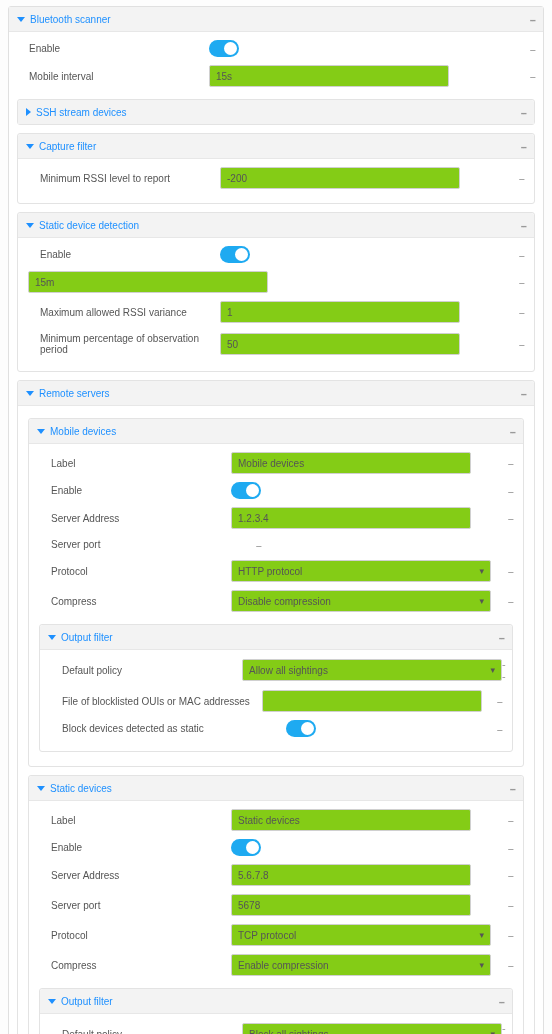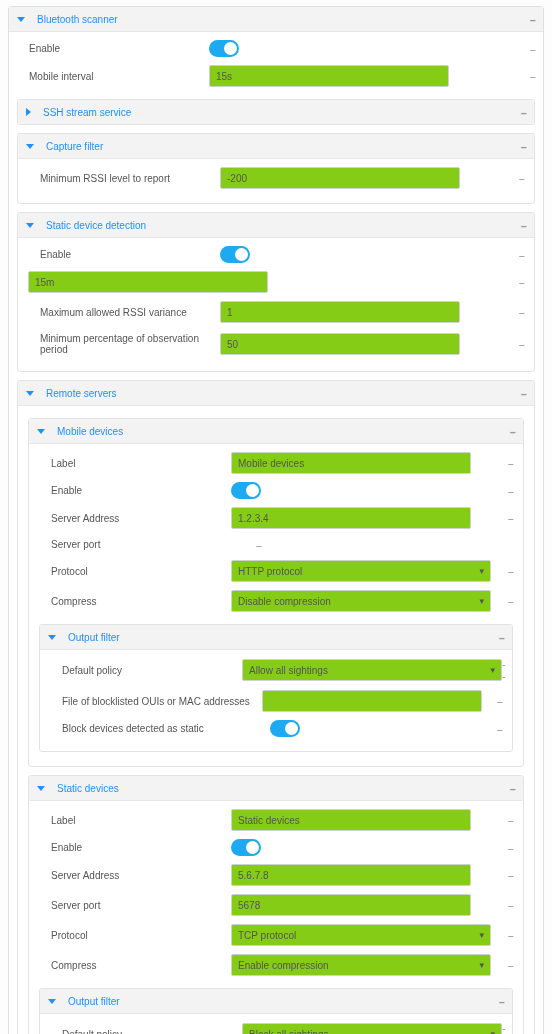--- a/index.html
+++ b/index.html
@@ -26,21 +26,21 @@
     border-bottom: 1px solid #e7e7e7;
     padding: 6px 8px;
     font-size: 10px;
   }
   .panel-header.collapsed { border-bottom: none; }
   .panel-title {
     color: #1e90ff;
     font-weight: normal;
     display: flex;
     align-items: center;
-    gap: 12px;
+    gap: 5px;
   }
   .tri {
     width: 0; height: 0;
     border-style: solid;
     display: inline-block;
   }
   .tri-down { border-width: 5px 4px 0 4px; border-color: #1e90ff transparent transparent transparent; }
   .tri-right { border-width: 4px 0 4px 5px; border-color: transparent transparent transparent #1e90ff; }
   .collapse-icon {
     color: #999;
@@ -146,21 +146,21 @@
       <div class="row-control">
           <input type="text" class="fld" value="15s" style="">
         </div>
       <div class="row-action">--</div>
     </div>
 
     <div class="nested">
       <div class="panel-header collapsed">
         <span class="panel-title">
           <span class="tri tri-right"></span>
-          <span>SSH stream service</span>
+          <span>SSH stream devices</span>
         </span>
         <span class="collapse-icon">--</span>
       </div>
     </div>
 
     <div class="nested">
       <div class="panel-header">
         <span class="panel-title">
           <span class="tri tri-down"></span>
           <span>Capture filter</span>
@@ -302,21 +302,21 @@
                     <div class="row-action">--</div>
                   </div>
                 <div class="row">
                     <div class="row-label" style="width:200px">File of blocklisted OUIs or MAC addresses</div>
                     <div class="row-control">
                       <input type="text" class="fld" style="width: 220px;" value="">
                     </div>
                     <div class="row-action">--</div>
                   </div>
                 <div class="row">
-                    <div class="row-label" style="width:208px">Block devices detected as static</div>
+                    <div class="row-label" style="width:224px">Block devices detected as static</div>
                     <div class="row-control">
                       <div class="toggle"></div>
                     </div>
                     <div class="row-action">--</div>
                   </div>
               </div>
             </div>
           </div>
         </div>
 

